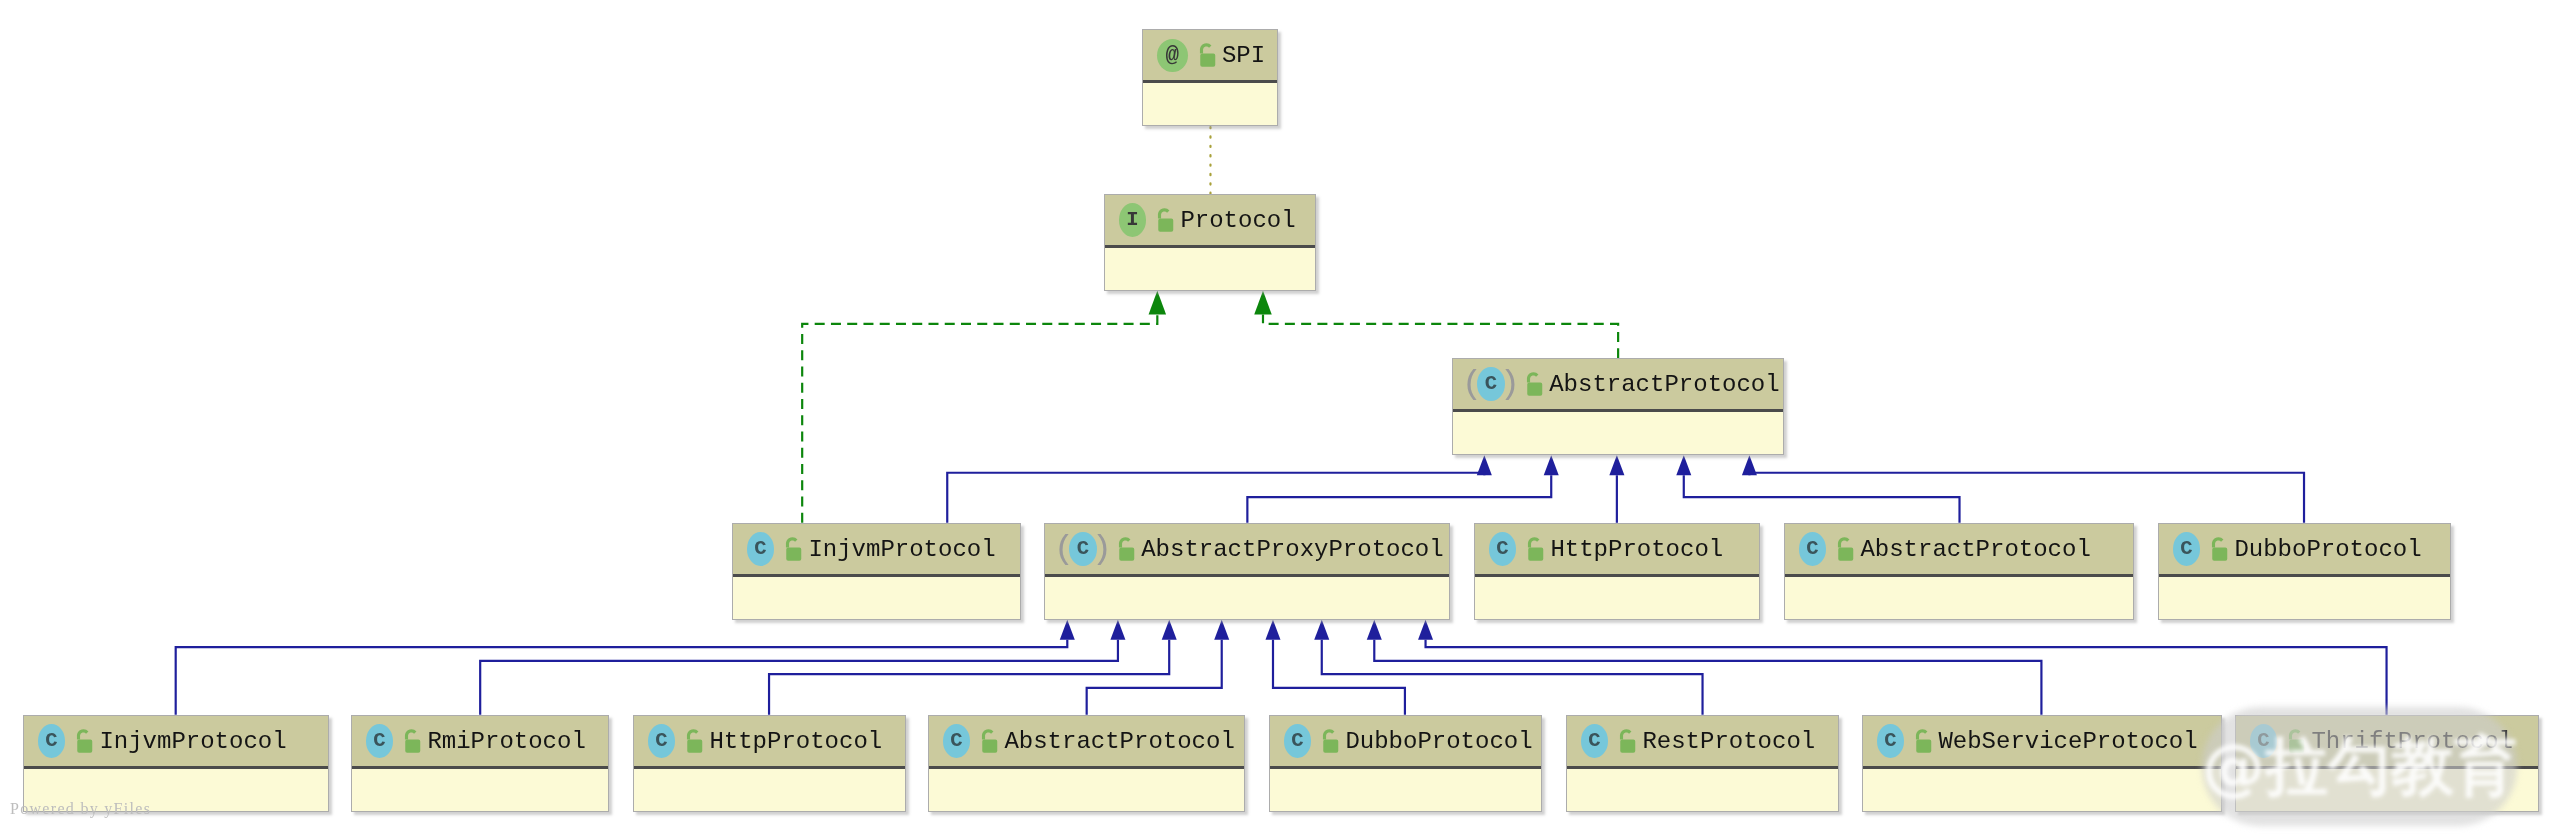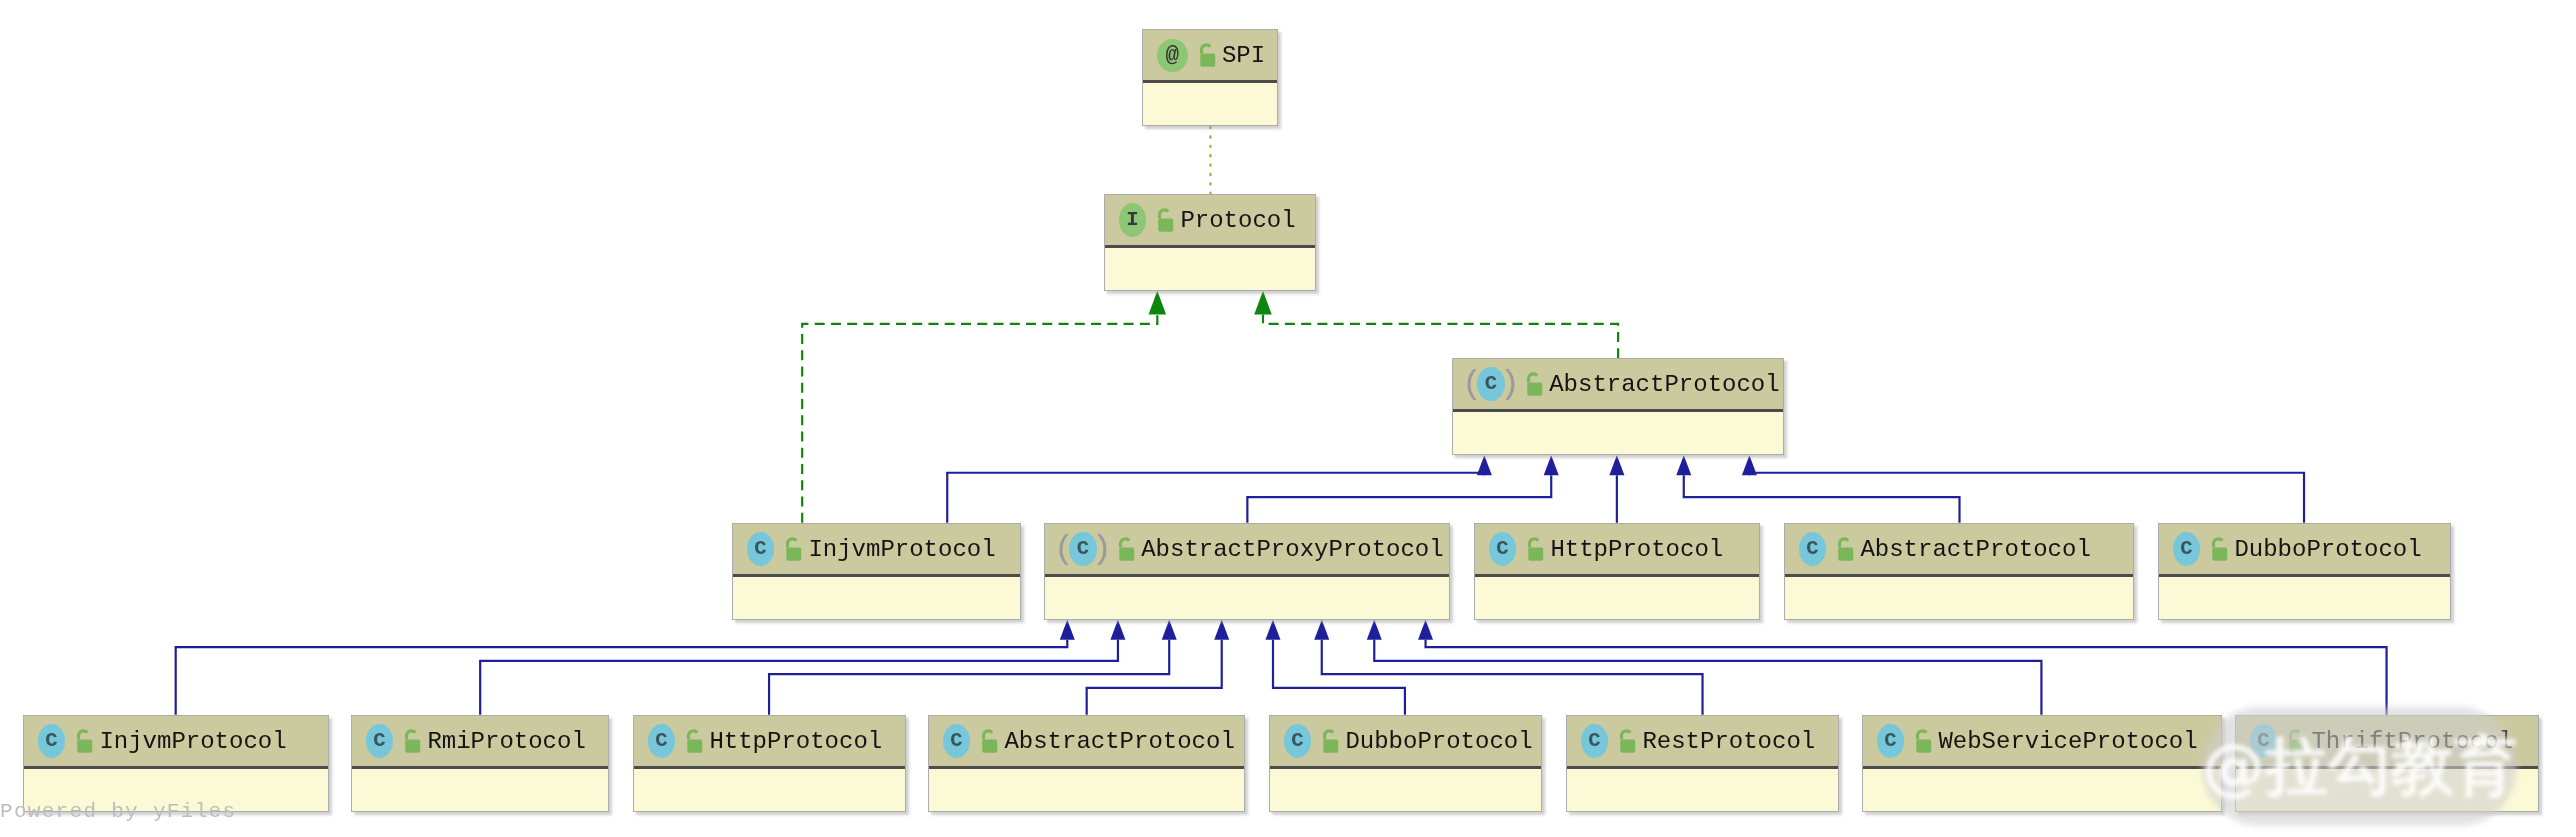--- a/index.html
+++ b/index.html
@@ -36,23 +36,23 @@
   #watermark .pill{
     position:absolute;inset:0;background:rgba(205,205,205,.58);border-radius:59px;
     filter:blur(3.1px);
   }
   #watermark .wm-text{
     position:absolute;inset:0;display:flex;align-items:center;justify-content:center;
     font-family:"DejaVu Sans","Liberation Sans",sans-serif;font-weight:bold;
     font-size:63px;color:#ffffff;opacity:.9;filter:blur(1.9px);white-space:nowrap;
   }
   #powered-by{
-    position:absolute;left:0;top:800px;z-index:6;
-    font-family:Liberation Mono, monospace;
-    font-size:21px;color:#bdbdbd;letter-spacing:1.3px;
+    position:absolute;left:10px;top:800px;z-index:6;
+    font-family:Liberation Serif, serif;
+    font-size:16px;color:#bdbdbd;letter-spacing:1.3px;
   }
 </style>
 </head>
 <body>
 
 <div id="canvas">
   <svg id="edge-layer" width="2576" height="838" viewBox="0 0 4120 1340">
       <g>
         <polygon points="1851,465 1837,503 1865,503" fill="#0c860c"></polygon>
         <polyline points="1283,836 1283,518 1851,518 1851,503" fill="none" stroke="#0c860c" stroke-width="3.5" stroke-dasharray="16 10"></polyline>

